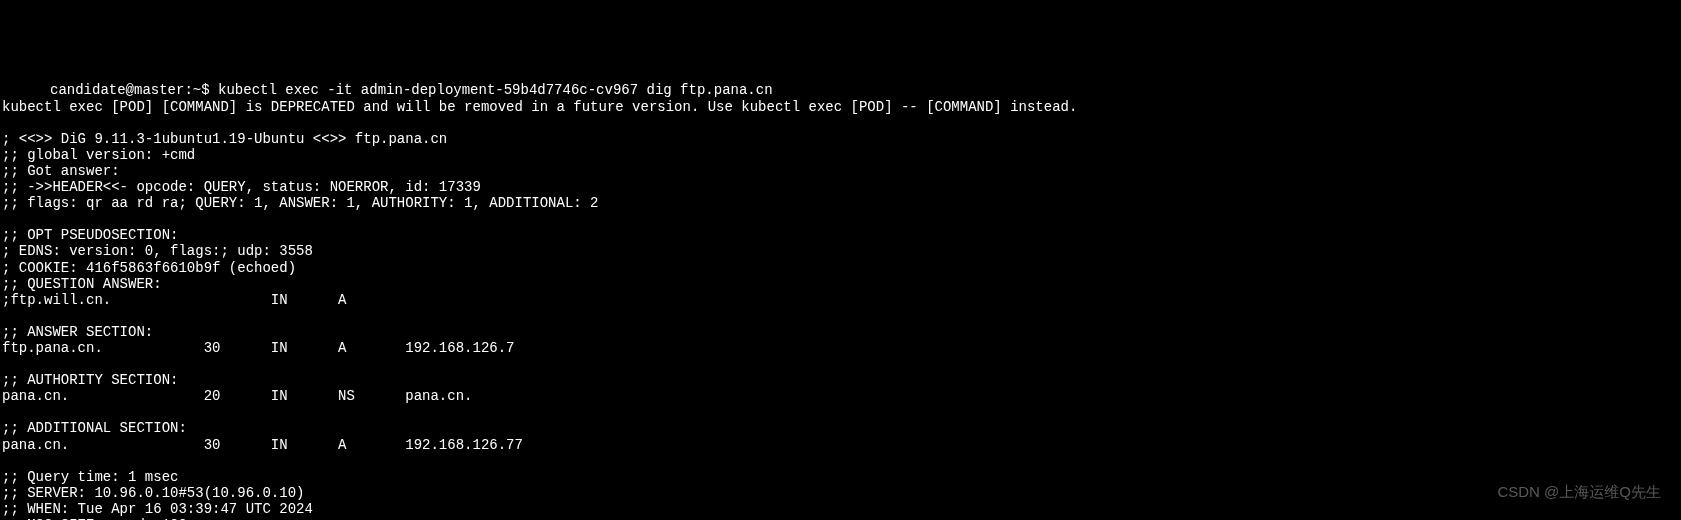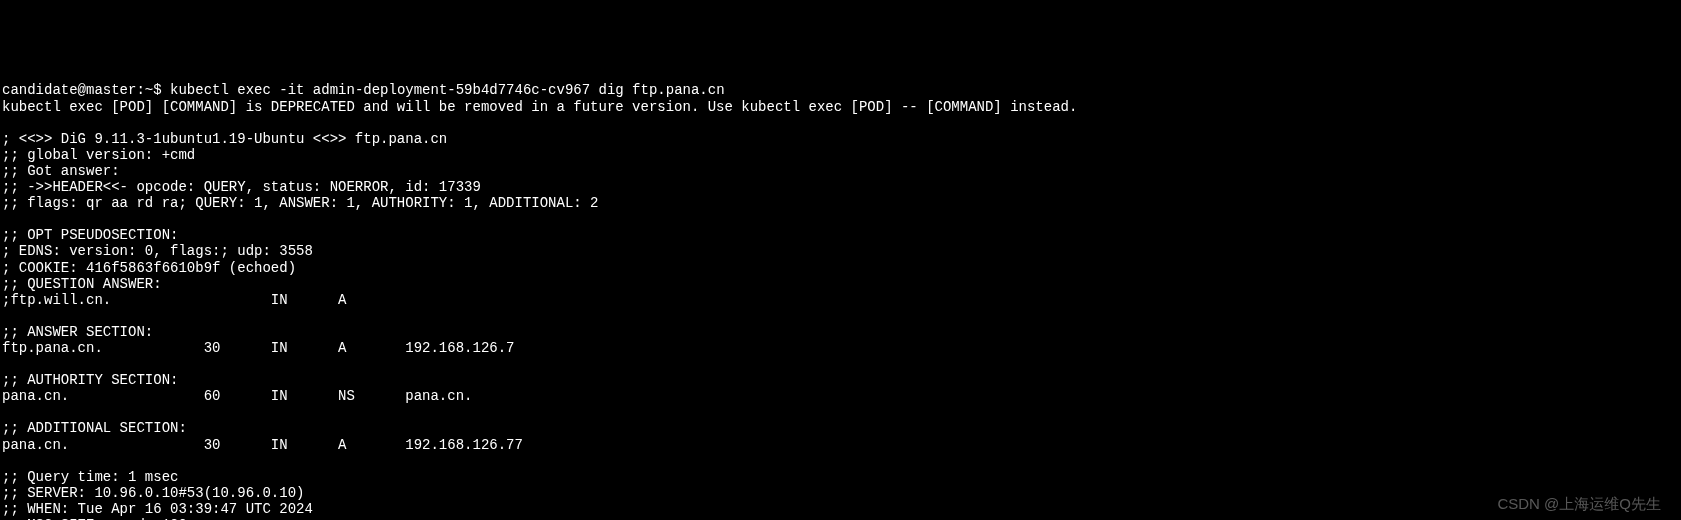--- a/index.html
+++ b/index.html
@@ -18,25 +18,26 @@
       width: 1681px;
       height: 520px;
       overflow: hidden;
       position: relative;
     }
     .terminal {
       white-space: pre;
     }
     .prompt-line {
       white-space: pre;
+      margin-left: 48px;
     }
     .watermark {
       position: absolute;
       right: 20px;
-      bottom: 8px;
+      bottom: 20px;
       color: rgba(160, 160, 160, 0.55);
       font-family: sans-serif;
       font-size: 15px;
       white-space: nowrap;
     }
   </style>
 </head>
 <body>
 
 
@@ -54,21 +55,21 @@
 <span>;; OPT PSEUDOSECTION:</span>
 <span>; EDNS: version: 0, flags:; udp: 3558</span>
 <span>; COOKIE: 416f5863f6610b9f (echoed)</span>
 <span>;; QUESTION ANSWER:</span>
 <span>;ftp.will.cn.                   IN      A</span>
 
 <span>;; ANSWER SECTION:</span>
 <span>ftp.pana.cn.            30      IN      A       192.168.126.7</span>
 
 <span>;; AUTHORITY SECTION:</span>
-<span>pana.cn.                60      IN      NS      pana.cn.</span>
+<span>pana.cn.                20      IN      NS      pana.cn.</span>
 
 <span>;; ADDITIONAL SECTION:</span>
 <span>pana.cn.                30      IN      A       192.168.126.77</span>
 
 <span>;; Query time: 1 msec</span>
 <span>;; SERVER: 10.96.0.10#53(10.96.0.10)</span>
 <span>;; WHEN: Tue Apr 16 03:39:47 UTC 2024</span>
 <span>;; MSG SIZE  rcvd: 130</span>
 
 

